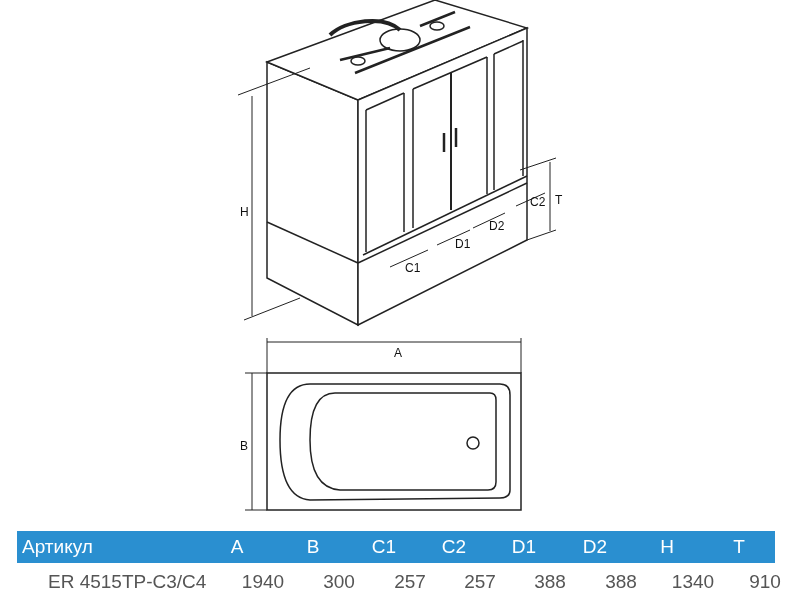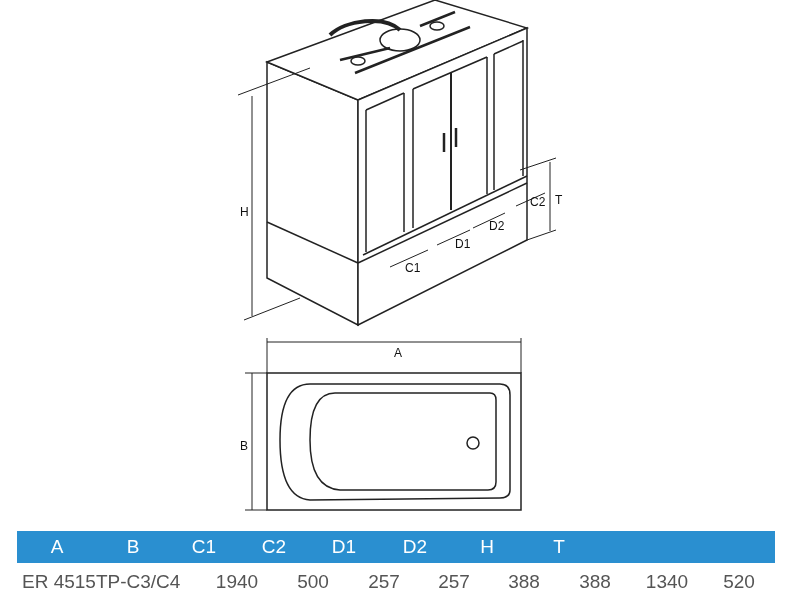--- a/index.html
+++ b/index.html
@@ -2,21 +2,21 @@
 <html><head>
   <meta charset="utf-8">
   <style>
     html, body { margin: 0; padding: 0; background: #ffffff; }
     body { width: 800px; height: 600px; position: relative; overflow: hidden; font-family: "Liberation Sans", sans-serif; }
     .drawing { position: absolute; left: 0; top: 0; width: 800px; height: 525px; }
     .drawing svg { position: absolute; left: 0; top: 0; }
     .dim-label { font-family: "Liberation Sans", sans-serif; font-size: 12px; fill: #111; }
     .spec-table { position: absolute; left: 17px; top: 531px; width: 758px; }
     .spec-header { height: 32px; background: #2a8fd0; display: flex; align-items: center; color: #ffffff; font-size: 19px; font-family: "Liberation Sans", sans-serif; font-stretch: condensed; }
-    .spec-row { height: 38px; display: flex; align-items: center; color: #555; font-size: 19px; font-family: "Liberation Sans", sans-serif; }
+    .spec-row { height: 38px; display: flex; align-items: center; color: #555; font-size: 19px; font-family: "Liberation Sans", sans-serif; margin-left: 26px; }
     .cell { flex: 0 0 auto; text-align: center; }
     .c0 { width: 175px; text-align: left; padding-left: 5px; }
     .c1 { width: 80px; } .c2 { width: 72px; } .c3 { width: 70px; } .c4 { width: 70px; }
     .c5 { width: 70px; } .c6 { width: 72px; } .c7 { width: 72px; } .c8 { width: 72px; }
   </style>
 </head>
 <body>
 
 <div class="drawing">
   <svg width="800" height="525" viewBox="0 0 800 525">
@@ -85,33 +85,34 @@
       <line x1="245" y1="373" x2="267" y2="373" stroke-width="1"></line>
       <line x1="245" y1="510" x2="267" y2="510" stroke-width="1"></line>
     </g>
     <text class="dim-label" x="394" y="357">A</text>
     <text class="dim-label" x="240" y="450">B</text>
   </svg>
 </div>
 
 <div class="spec-table">
   <div class="spec-header">
+    <span class="cell c0">Артикул</span>
     <span class="cell c1">A</span>
     <span class="cell c2">B</span>
     <span class="cell c3">C1</span>
     <span class="cell c4">C2</span>
     <span class="cell c5">D1</span>
     <span class="cell c6">D2</span>
     <span class="cell c7">H</span>
     <span class="cell c8">T</span>
   </div>
   <div class="spec-row">
     <span class="cell c0">ER 4515TP-C3/C4</span>
     <span class="cell c1">1940</span>
-    <span class="cell c2">500</span>
+    <span class="cell c2">300</span>
     <span class="cell c3">257</span>
     <span class="cell c4">257</span>
     <span class="cell c5">388</span>
     <span class="cell c6">388</span>
     <span class="cell c7">1340</span>
-    <span class="cell c8">520</span>
+    <span class="cell c8">910</span>
   </div>
 </div>
 
 </body></html>

